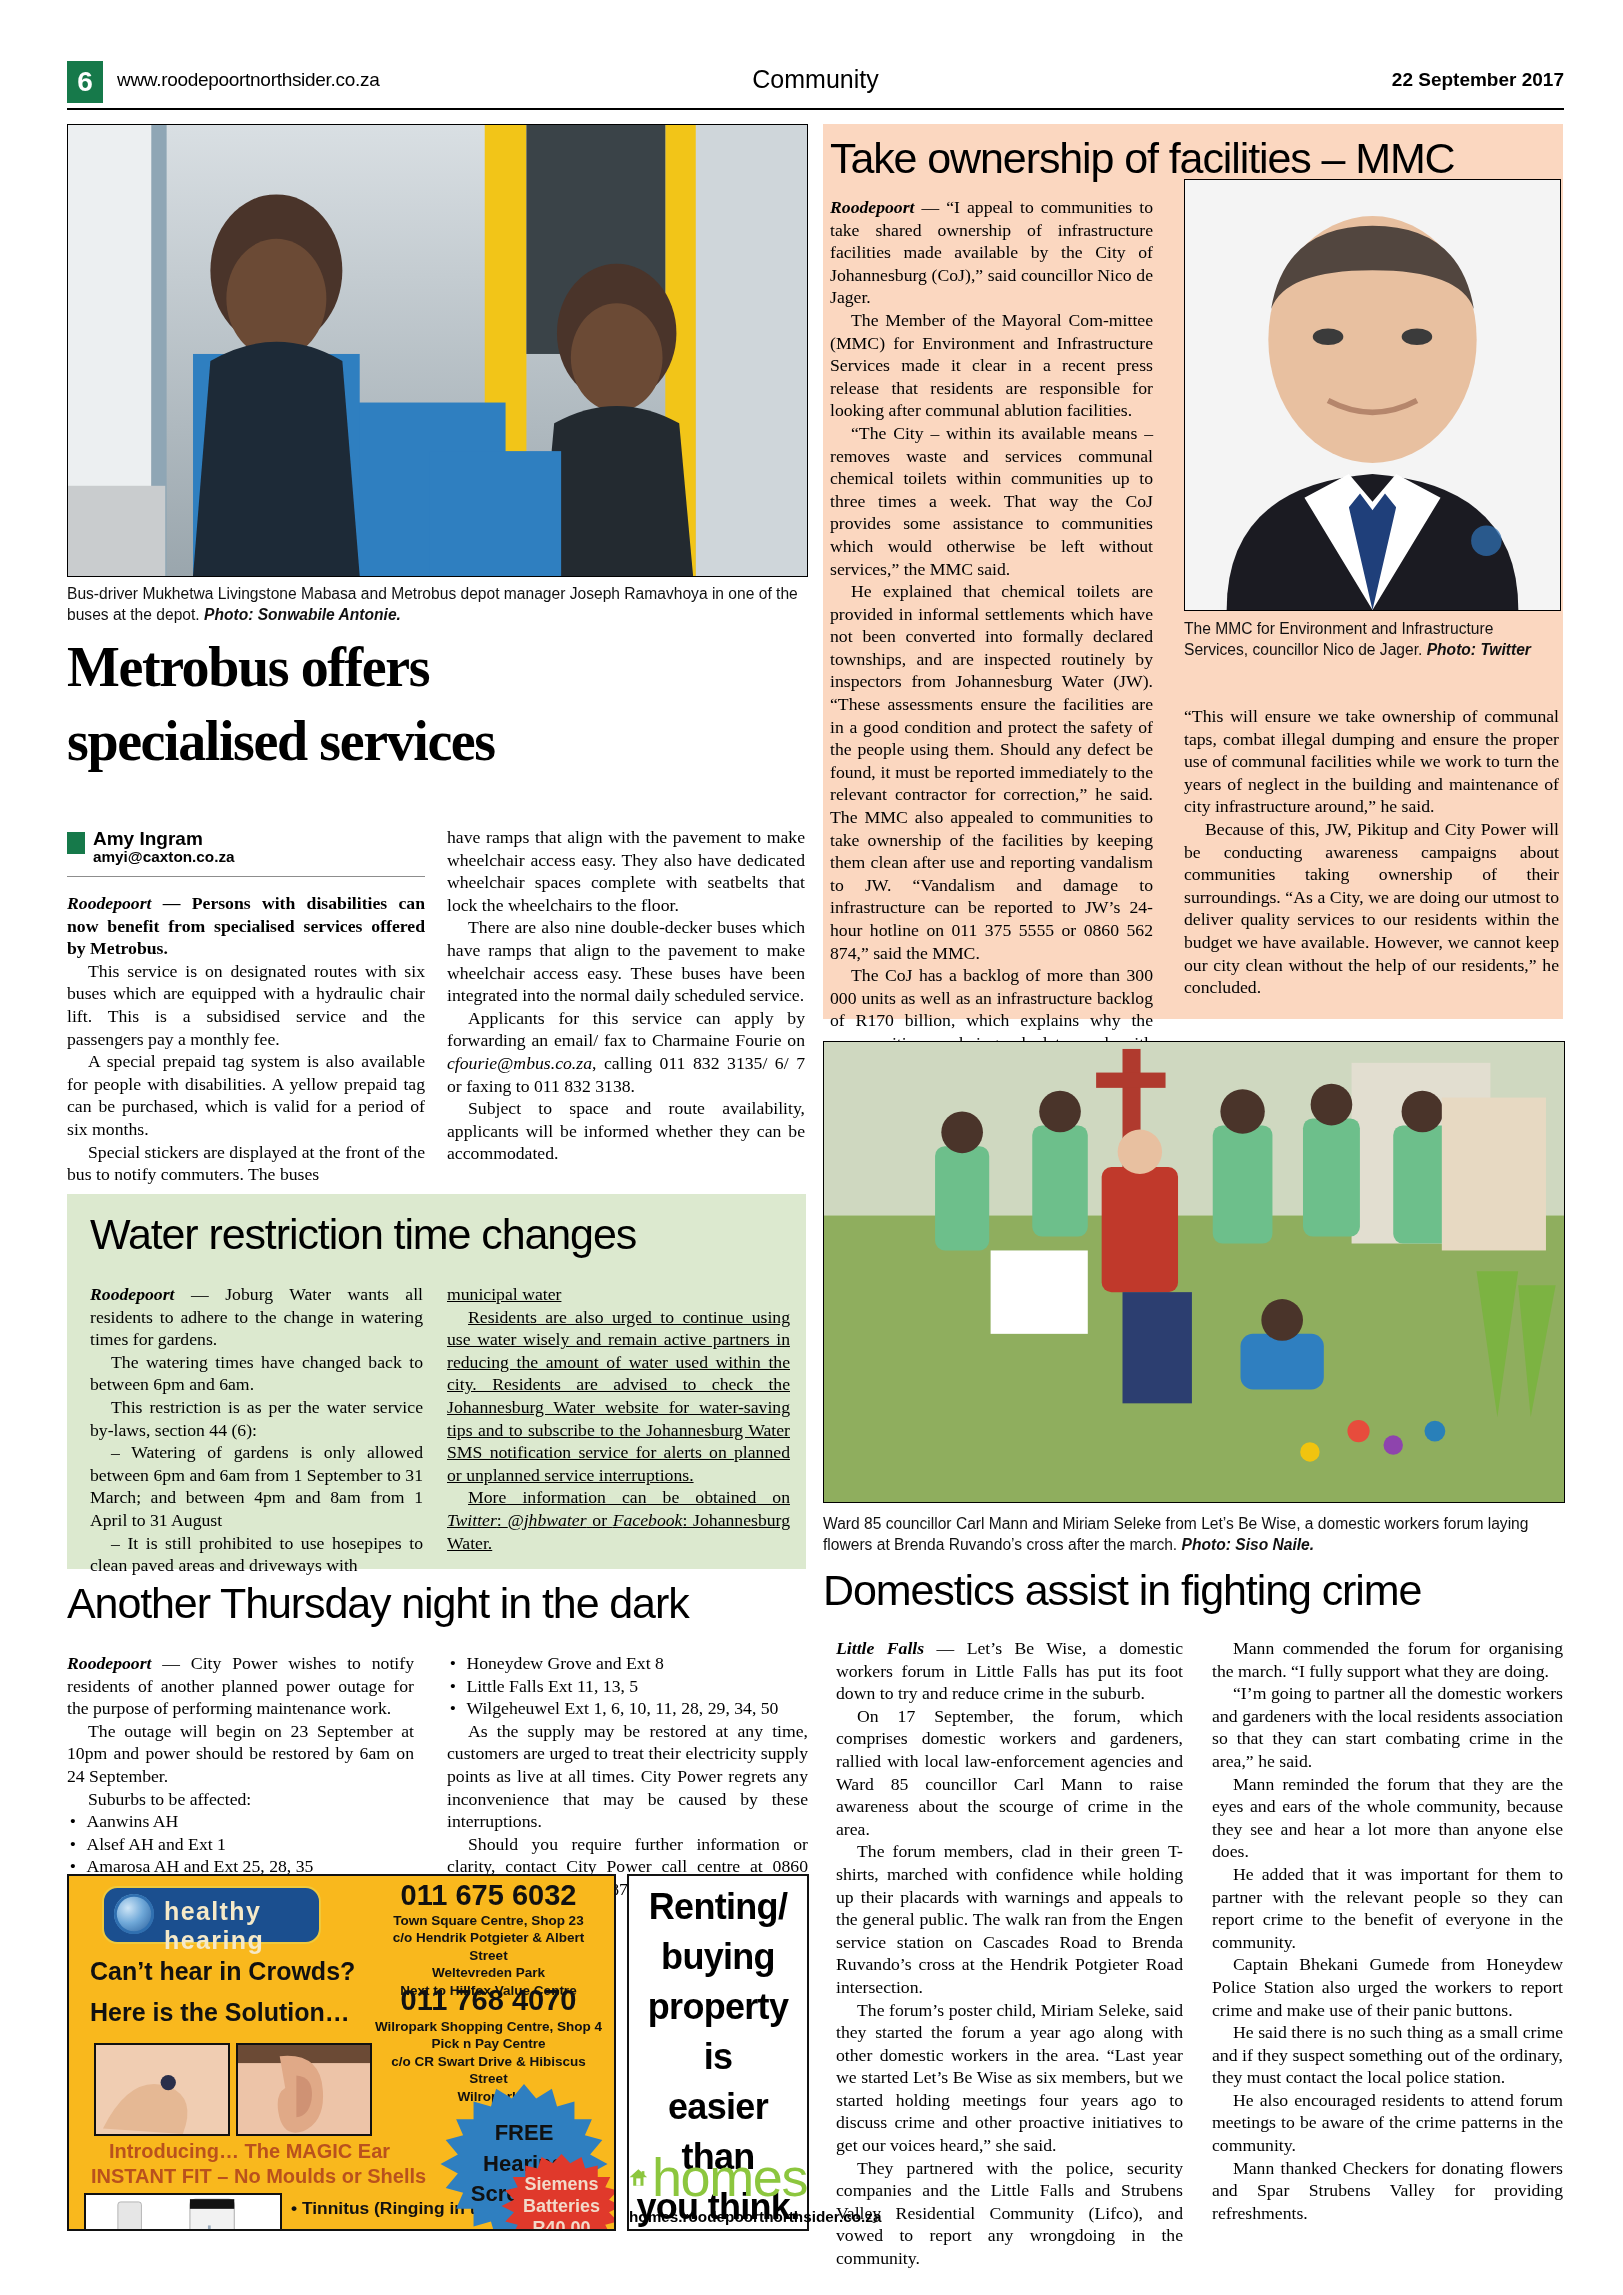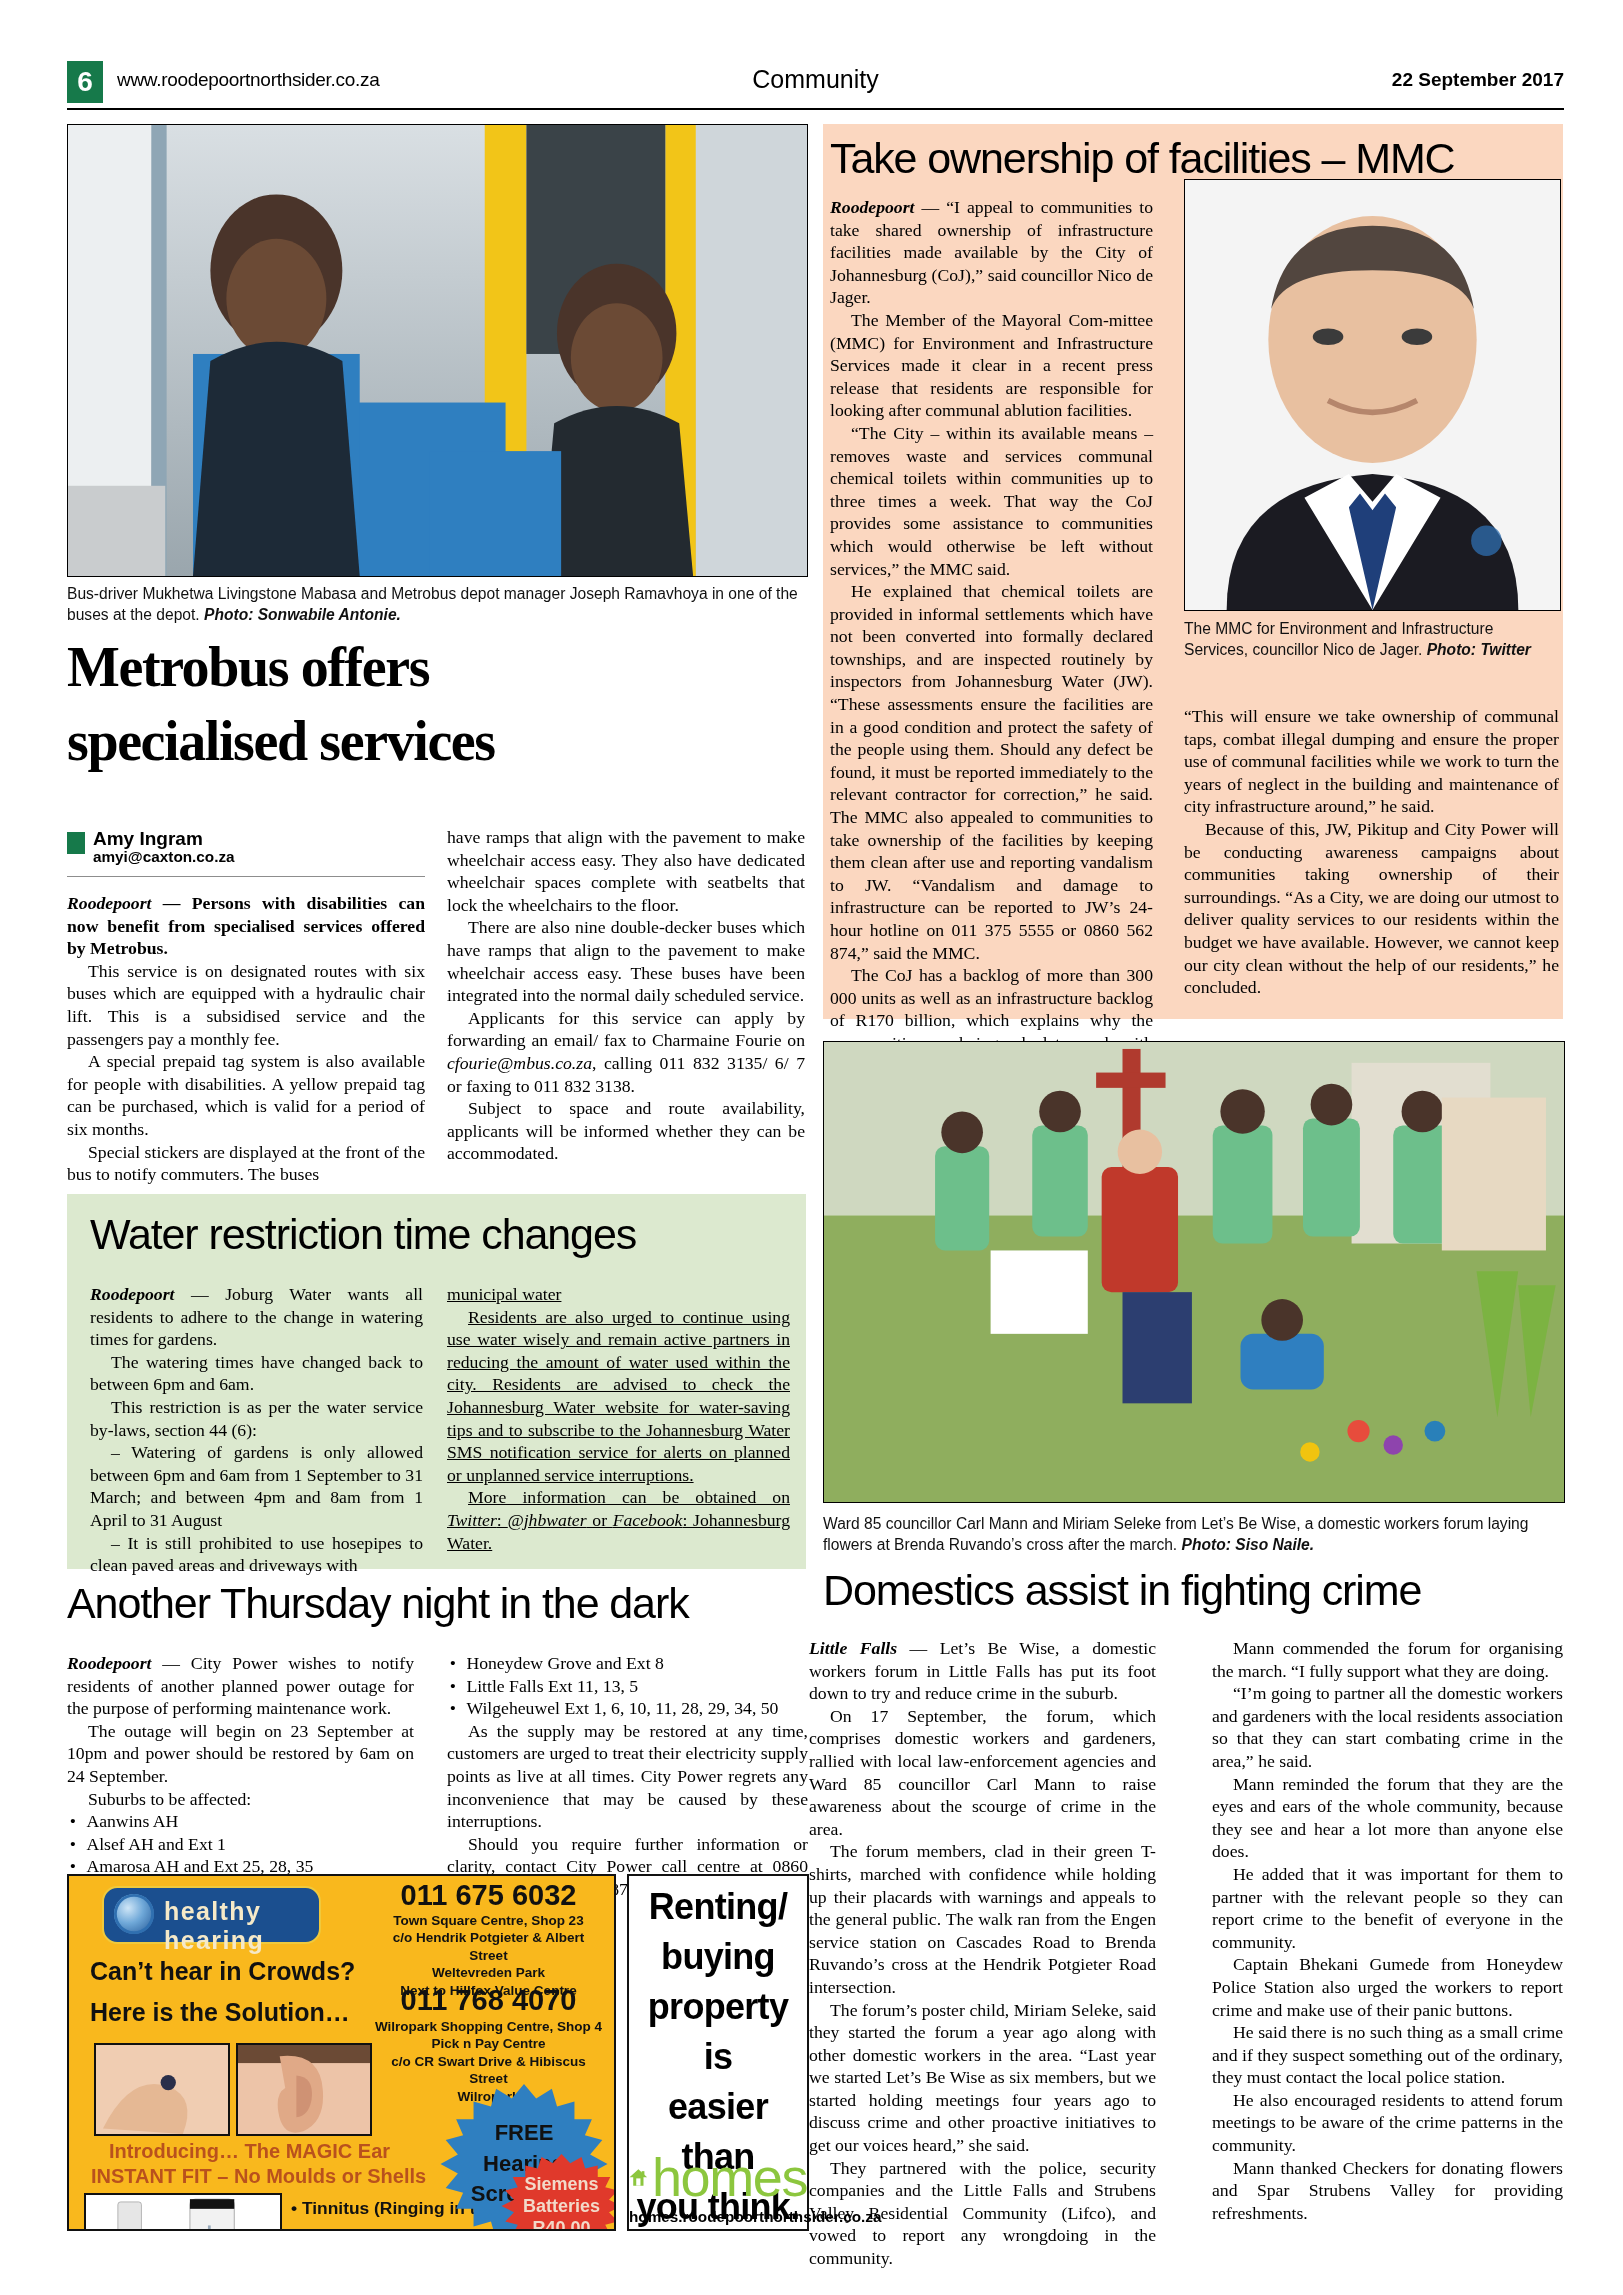--- a/index.html
+++ b/index.html
@@ -380,21 +380,21 @@
         <circle cx="700" cy="590" r="14" fill="#f1c40f"></circle>
       </g>
     </svg>
   </div>
   <div class="caption" style="left:823px;top:1513px;width:740px;">
     <span>Ward 85 councillor Carl Mann and Miriam Seleke from Let’s Be Wise, a domestic workers forum laying flowers at Brenda Ruvando’s cross after the march. </span><b>Photo: Siso Naile.</b>
   </div>
 
   <div class="hl-sans" style="position:absolute;left:823px;top:1562px;width:750px;font-size:43px;line-height:56px;">Domestics assist in fighting crime</div>
 
-  <div class="col" style="left:809px;top:1637px;width:347px;">
+  <div class="col" style="left:836px;top:1637px;width:347px;">
     <p class="noindent">
       <span class="dateline">Little Falls</span><span> — Let’s Be Wise, a domestic workers forum in Little Falls has put its foot down to try and reduce crime in the suburb.</span>
     </p>
     <p>On 17 September, the forum, which comprises domestic workers and gardeners, rallied with local law-enforcement agencies and Ward 85 councillor Carl Mann to raise awareness about the scourge of crime in the area.</p>
     <p>The forum members, clad in their green T-shirts, marched with confidence while holding up their placards with warnings and appeals to the general public. The walk ran from the Engen service station on Cascades Road to Brenda Ruvando’s cross at the Hendrik Potgieter Road intersection.</p>
     <p>The forum’s poster child, Miriam Seleke, said they started the forum a year ago along with other domestic workers in the area. “Last year we started Let’s Be Wise as six members, but we started holding meetings four years ago to discuss crime and other proactive initiatives to get our voices heard,” she said.</p>
     <p>They partnered with the police, security companies and the Little Falls and Strubens Valley Residential Community (Lifco), and vowed to report any wrongdoing in the community.</p>
   </div>
 
   <div class="col" style="left:1212px;top:1637px;width:351px;">

